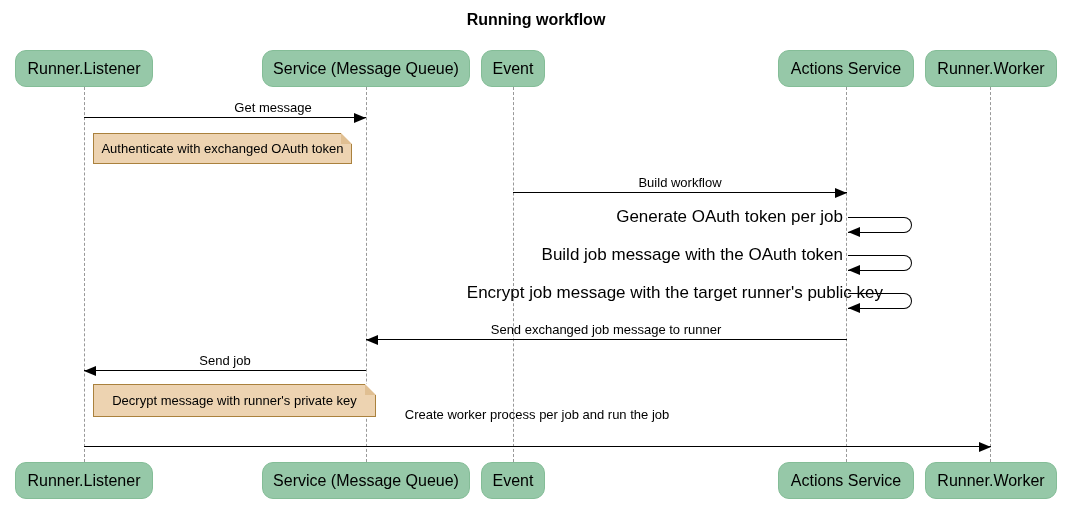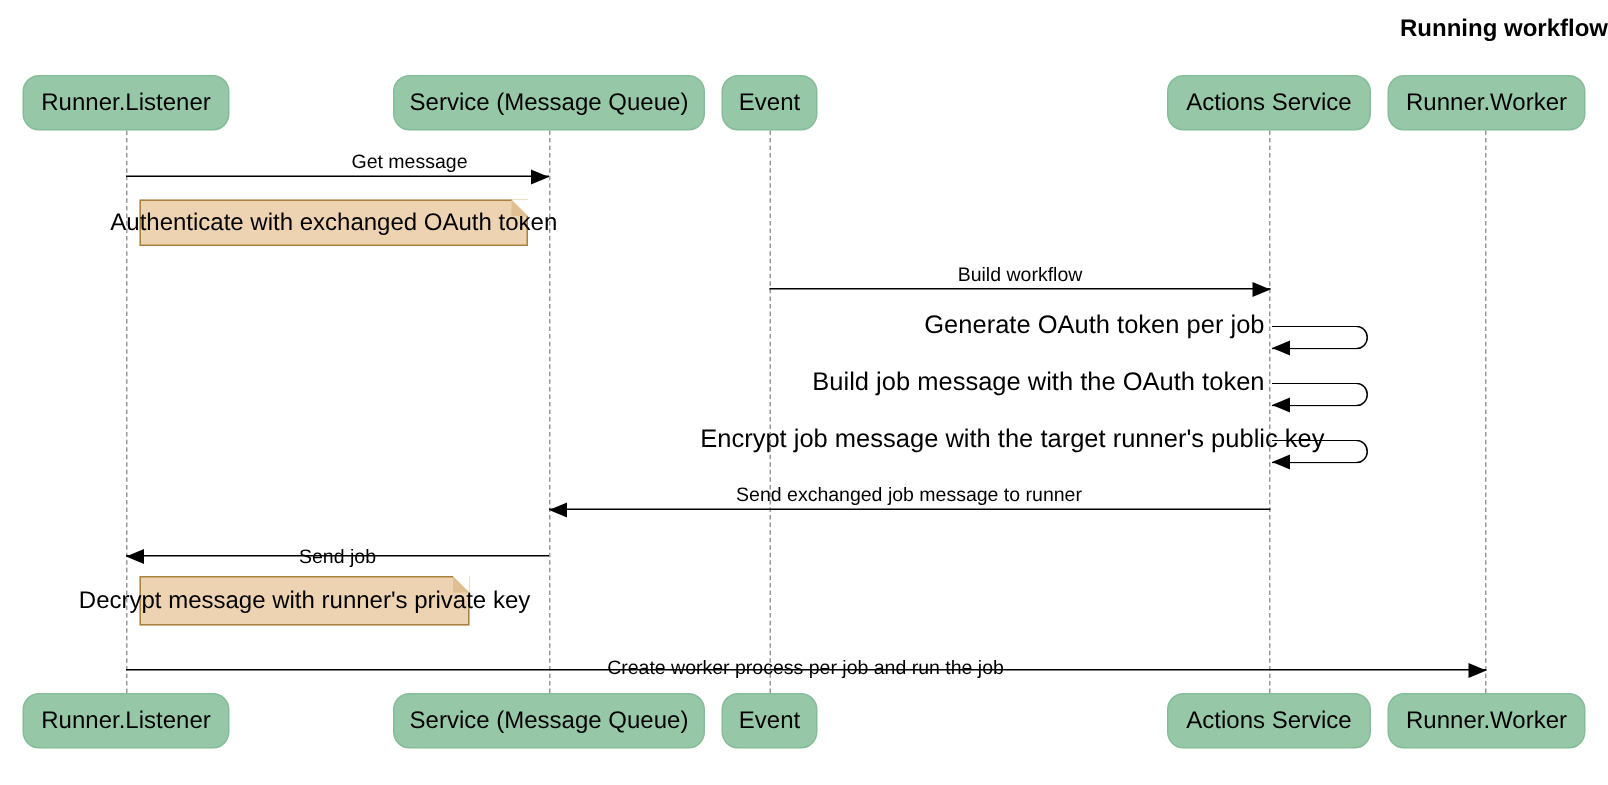--- a/index.html
+++ b/index.html
@@ -7,21 +7,21 @@
   .canvas {
     position: relative;
     width: 1072px;
     height: 523px;
     background: var(--background, #fff);
     overflow: hidden;
   }
   .title {
     position: absolute;
     top: 11px; left: 0; width: 100%;
-    text-align: right;
+    text-align: center;
     font-size: 16px;
     font-weight: bold;
   }
   .actor {
     position: absolute;
     height: 37px;
     background: var(--participant-fill, #96C8A8);
     border: 1px solid var(--participant-border, #84BD97);
     border-radius: 11px;
     box-sizing: border-box;
@@ -72,21 +72,21 @@
     box-sizing: border-box;
     border: 1.5px solid var(--arrow, #000);
     border-left: none;
     border-radius: 0 10px 10px 0;
   }
   .note {
     position: absolute;
     background: var(--note-fill, #EDD3B1);
     border: 1px solid var(--note-border, #AA813D);
     box-sizing: border-box;
-    font-size: 16px;
+    font-size: 13px;
     display: flex;
     align-items: center;
     justify-content: center;
     white-space: nowrap;
   }
   .note::after {
     content: "";
     position: absolute;
     top: -1px; right: -1px;
     width: 0; height: 0;
@@ -133,27 +133,27 @@
   <div class="arrow-l" style="left:848px; top:265px;"></div>
 
   <div class="self-label" style="left:843px; top:286px;margin-left:40px;">Encrypt job message with the target runner's public key</div>
   <div class="self-loop" style="left:848px; top:293px;"></div>
   <div class="arrow-l" style="left:848px; top:303px;"></div>
 
   <div class="msg-label" style="left:606px; top:323px;">Send exchanged job message to runner</div>
   <div class="msg-line" style="left:366px; top:339px; width:481px;"></div>
   <div class="arrow-l" style="left:366px; top:335px;"></div>
 
-  <div class="msg-label" style="left:225px; top:364px;text-align:center;">Send job</div>
+  <div class="msg-label" style="left:225px; top:354px;text-align:center;">Send job</div>
   <div class="msg-line" style="left:84px; top:370px; width:282px;"></div>
   <div class="arrow-l" style="left:84px; top:366px;"></div>
 
-  <div class="note" style="left:93px; top:384px; width:220px; height:33px;">Decrypt message with runner's private key</div>
+  <div class="note" style="left:93px; top:384px; width:283px; height:33px;">Decrypt message with runner's private key</div>
 
-  <div class="msg-label" style="left:537px; top:438px;text-align:center;">Create worker process per job and run the job</div>
+  <div class="msg-label" style="left:537px; top:408px;text-align:center;">Create worker process per job and run the job</div>
   <div class="msg-line" style="left:84px; top:446px; width:907px;"></div>
   <div class="arrow-r" style="left:979px; top:442px;"></div>
 
   <div class="actor" style="left:15px;  top:462px; width:138px;">Runner.Listener</div>
   <div class="actor" style="left:262px; top:462px; width:208px;">Service (Message Queue)</div>
   <div class="actor" style="left:481px; top:462px; width:64px;">Event</div>
   <div class="actor" style="left:778px; top:462px; width:136px;">Actions Service</div>
   <div class="actor" style="left:925px; top:462px; width:132px;">Runner.Worker</div>
 
 </div>

